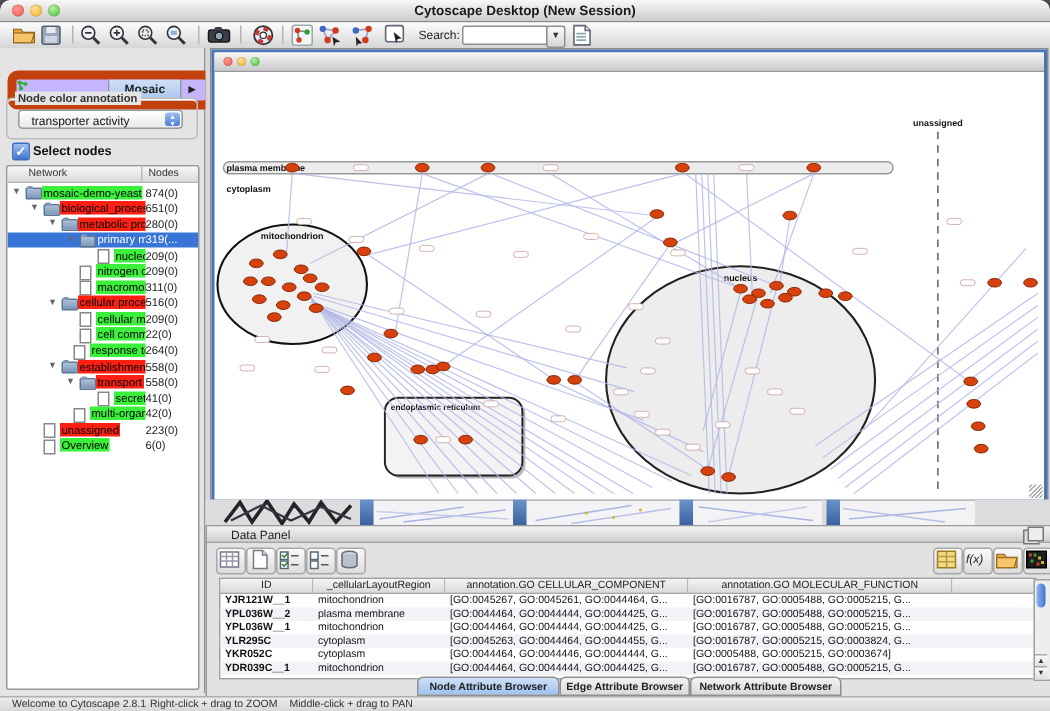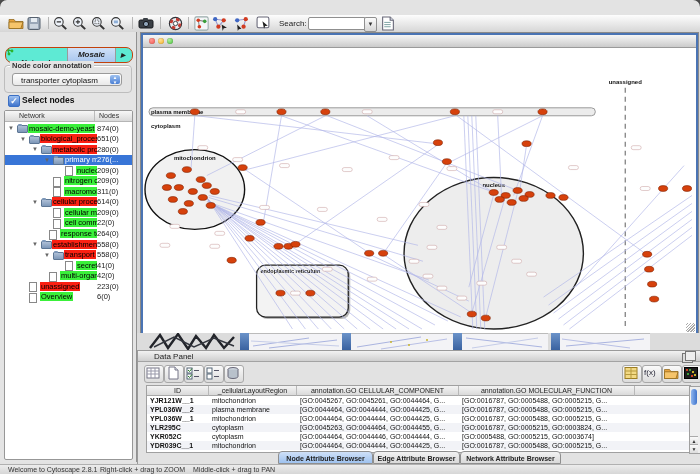--- a/index.html
+++ b/index.html
@@ -21,22 +21,22 @@
   .searchlbl{position:absolute;top:4px;font-size:8px;color:#222;}
   .searchbox{position:absolute;top:2px;height:11px;background:#fff;border:1px solid #8f8f8f;border-radius:2px;}
   .searcharrow{position:absolute;top:2px;width:11px;height:13px;background:linear-gradient(#fcfcfc,#d5d5d5);
     border:1px solid #8f8f8f;border-radius:2px;font-size:6px;text-align:center;line-height:13px;color:#333;}
   
   .cp{position:absolute;left:0;top:32px;width:136px;height:430px;background:#e4e4e4;border-right:1px solid #919191;}
   .phead{position:absolute;left:0;top:0;width:100%;height:12px;background:linear-gradient(#f2f2f2,#cfcfcf);
     border-bottom:1px solid #a3a3a3;font-size:8px;color:#222;line-height:12px;padding-left:4px;box-sizing:border-box;}
   .floatico{position:absolute;top:2px;width:9px;height:8px;border:1px solid #777;background:#ddd;}
   .floatico:before{content:"";position:absolute;left:2px;top:-3px;width:9px;height:8px;border:1px solid #777;background:#eee;}
-  .cptabs{position:absolute;left:5px;top:15px;width:126px;height:14px;border:1px solid #c2410c;border-radius:7px;
-    overflow:hidden;display:flex;background:#5eead4;font-style:italic;}
+  .cptabs{position:absolute;left:5px;top:15px;width:126px;height:14px;border:6px solid #c2410c;border-radius:7px;
+    overflow:hidden;display:flex;background:#c4b5fd;}
   .cptab{font-size:8px;font-weight:bold;color:#222;text-align:center;line-height:14px;border-right:1px solid #9a9a9a;box-sizing:border-box;}
   .cptab.sel{background:linear-gradient(#cfe0f7,#a8c6ee);}
   .groupbox{position:absolute;left:4px;top:33px;width:126px;height:26px;border:1px solid #bdbdbd;border-radius:4px;
     box-shadow:inset 0 1px 0 #fff;}
   .grouplbl{position:absolute;left:5px;top:-5px;background:#e4e4e4;font-size:7.5px;font-weight:bold;color:#333;padding:0 2px;}
   .combo{position:absolute;left:7px;top:7px;width:110px;height:13px;background:linear-gradient(#ffffff,#e9e9e9);
     border:1px solid #9a9a9a;border-radius:3px;font-size:8px;line-height:13px;padding-left:8px;box-sizing:border-box;color:#111;}
   .combobtn{position:absolute;right:1px;top:1px;width:10px;height:9px;border-radius:2px;
     background:linear-gradient(#9ec1f0,#4a7fd4);color:#fff;font-size:4.5px;line-height:4.5px;text-align:center;padding-top:1px;box-sizing:border-box;}
   .checkrow{position:absolute;left:8px;top:63px;height:11px;font-size:8.5px;font-weight:bold;color:#111;}
@@ -97,20 +97,26 @@
   .btab.sel{background:linear-gradient(#cfe0f7,#9ec2ef);}
   .statusbar{position:absolute;left:0;top:464px;width:700px;height:10px;background:linear-gradient(#ececec,#d4d4d4);border-top:1px solid #b0b0b0;}
   .statusbar span{position:absolute;top:1px;font-size:7px;color:#333;white-space:nowrap;}
   svg{display:block;}
 </style>
 </head>
 <body>
 
 <div class="app">
 
+  <div class="titlebar">
+    <span class="tl r" style="left:8px"></span>
+    <span class="tl y" style="left:20px"></span>
+    <span class="tl g" style="left:32px"></span>
+    <div class="wtitle">Cytoscape Desktop (New Session)</div>
+  </div>
 
   <div class="toolbar">
     <span class="tbi" style="left:8px">
       <svg width="16" height="15" viewBox="0 0 16 14">
           <path d="M1 3h5l1.5 2H15v7H1z" fill="#e8a33d" stroke="#8a6116" stroke-width=".7"></path>
           <path d="M1 5.5h14l-2.2 6.5H1z" fill="#f6c46a" stroke="#8a6116" stroke-width=".7"></path>
         </svg>
       </span>
     <span class="tbi" style="left:27px">
       <svg width="14" height="15" viewBox="0 0 14 14">
@@ -232,21 +238,21 @@
       <div class="cptab sel" style="width:48px">
         <span>Mosaic</span>
       </div>
       <div class="cptab" style="width:14px;border-right:none;font-size:6px">
         <span>▶</span>
       </div>
     </div>
     <div class="groupbox">
       <span class="grouplbl">Node color annotation</span>
       <div class="combo">
-        <span>transporter cytoplasm</span>
+        <span>transporter activity</span>
         <span class="combobtn">▲<br>▼</span>
       </div>
     </div>
     <div class="checkrow">
       <span class="checkbox">✓</span>
       <span style="margin-left:14px">Select nodes</span>
     </div>
     <div class="tree">
       <div class="tree-header">
         <span class="c1">Network</span>
@@ -269,42 +275,42 @@
           <div class="tree-row" style="top: 33.1px;">
             <span class="tr-arrow" style="left: 27px;">▼</span>
             <span class="tr-folder" style="left: 36px;"></span>
             <span class="tr-lbl red" style="left: 47px; max-width: 43px;">metabolic process</span>
             <span class="tr-count">280(0)</span>
           </div>
           <div class="tree-row sel" style="top: 43.65px;">
             <span class="tr-arrow" style="left: 39px;">▼</span>
             <span class="tr-folder" style="left: 48px;"></span>
             <span class="tr-lbl " style="left: 59px; max-width: 31px;">primary metabo</span>
-            <span class="tr-count">276(...</span>
+            <span class="tr-count">319(...</span>
           </div>
           <div class="tree-row" style="top: 54.2px;">
             <span class="tr-leaf" style="left: 60px;"></span>
             <span class="tr-lbl green" style="left: 71px; max-width: 19px;">nucleobase-</span>
             <span class="tr-count">209(0)</span>
           </div>
           <div class="tree-row" style="top: 64.75px;">
             <span class="tr-leaf" style="left: 48px;"></span>
             <span class="tr-lbl green" style="left: 59px; max-width: 31px;">nitrogen compo</span>
             <span class="tr-count">209(0)</span>
           </div>
           <div class="tree-row" style="top: 75.3px;">
             <span class="tr-leaf" style="left: 48px;"></span>
             <span class="tr-lbl green" style="left: 59px; max-width: 31px;">macromolecule</span>
             <span class="tr-count">311(0)</span>
           </div>
           <div class="tree-row" style="top: 85.85px;">
             <span class="tr-arrow" style="left: 27px;">▼</span>
             <span class="tr-folder" style="left: 36px;"></span>
             <span class="tr-lbl red" style="left: 47px; max-width: 43px;">cellular process</span>
-            <span class="tr-count">614(0)</span>
+            <span class="tr-count">516(0)</span>
           </div>
           <div class="tree-row" style="top: 96.4px;">
             <span class="tr-leaf" style="left: 48px;"></span>
             <span class="tr-lbl green" style="left: 59px; max-width: 31px;">cellular metabol</span>
             <span class="tr-count">209(0)</span>
           </div>
           <div class="tree-row" style="top: 106.95px;">
             <span class="tr-leaf" style="left: 48px;"></span>
             <span class="tr-lbl green" style="left: 59px; max-width: 31px;">cell communicat</span>
             <span class="tr-count">22(0)</span>
@@ -590,21 +596,21 @@
       </span>
     <span class="dpbtn" style="left:484px">
       <svg width="16" height="14" viewBox="0 0 16 14">
           <rect x="2" y="1.5" width="12" height="11" fill="#f2d984" stroke="#9c7d22"></rect>
           <line x1="2" y1="5" x2="14" y2="5" stroke="#b79a3e"></line>
           <line x1="2" y1="8.5" x2="14" y2="8.5" stroke="#b79a3e"></line>
           <line x1="8" y1="1.5" x2="8" y2="12.5" stroke="#b79a3e"></line>
         </svg>
       </span>
     <span class="dpbtn" style="left:504px">
-      <span style="position:absolute;left:1px;top:2px;font-size:8px;color:#223;">f(x)</span>
+      <span style="position:absolute;left:1px;top:2px;font-size:8px;font-style:italic;color:#223;">f(x)</span>
       </span>
     <span class="dpbtn" style="left:524px">
       <svg width="16" height="14" viewBox="0 0 16 14">
           <path d="M1.5 3.5h5l1.5 2H15v7H1.5z" fill="#e8a33d" stroke="#8a6116" stroke-width=".7"></path>
           <path d="M1.5 5.8h13.5l-2 6.7H1.5z" fill="#f6c46a" stroke="#8a6116" stroke-width=".7"></path>
         </svg>
       </span>
     <span class="dpbtn" style="left:544px">
       <svg width="16" height="14" viewBox="0 0 16 14">
           <rect x="1.5" y="1.5" width="13" height="11" fill="#1c1c1c" stroke="#000"></rect>

